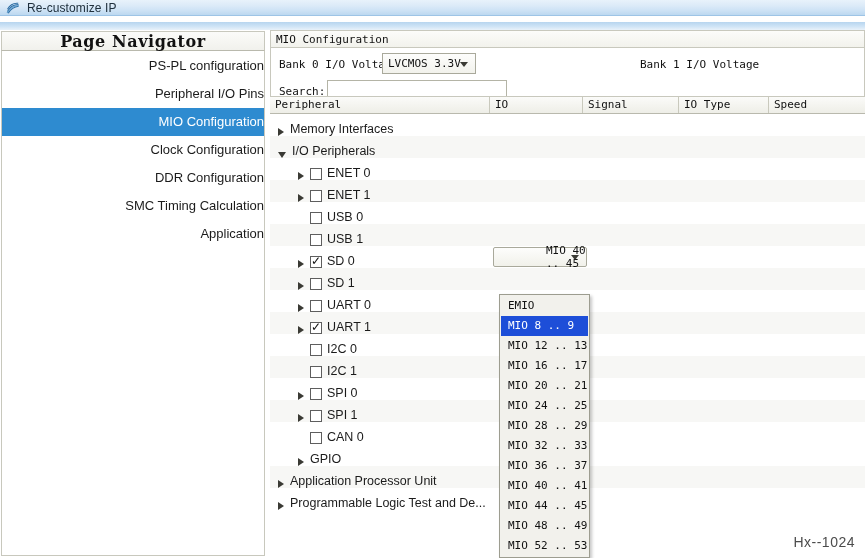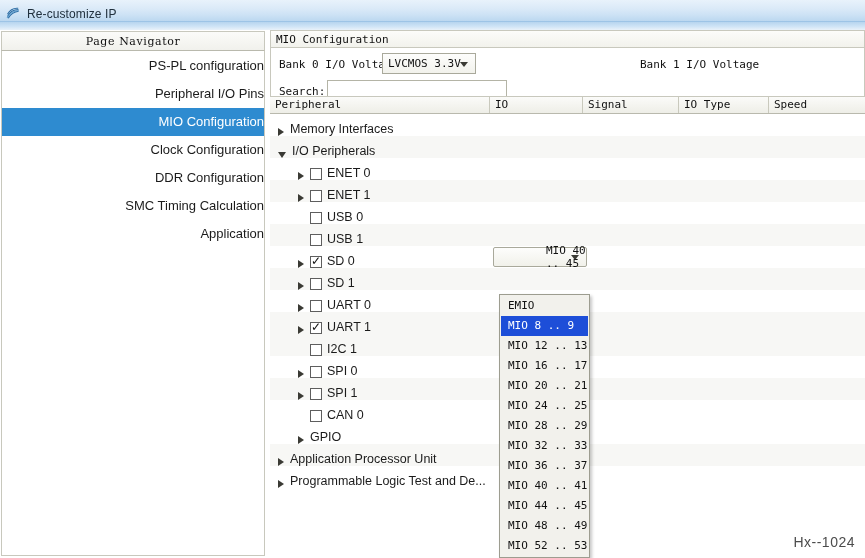--- a/index.html
+++ b/index.html
@@ -14,25 +14,25 @@
     font-family: "Liberation Sans", sans-serif;
     font-size: 12px;
     color: #1a1a1a;
     position: relative;
   }
 
   
   #titlebar {
     position: absolute;
     left: 0; top: 0;
-    width: 865px; height: 22px;
+    width: 865px; height: 16px;
     background: linear-gradient(to bottom, #e8f2fb 0%, #dbeaf8 40%, #cde2f5 70%, #bcd8f0 100%);
     border-bottom: 1px solid #9dc4e6;
     display: flex;
-    align-items: flex-end;
+    align-items: center;
     box-sizing: border-box;
   }
   #titlebar-icon {
     width: 16px; height: 16px;
     margin-left: 5px; margin-right: 6px;
     position: relative;
     flex: 0 0 auto;
   }
   #titlebar-icon svg { display: block; }
   #titlebar-title {
@@ -61,22 +61,22 @@
     background: linear-gradient(to bottom, #fbfbf9 0%, #f1f1ec 100%);
     border: 1px solid #c8c8bd;
     border-bottom: 1px solid #b9b9ad;
     display: flex;
     align-items: center;
     justify-content: center;
     box-sizing: border-box;
   }
   #nav-header-label {
     font-family: "DejaVu Serif", serif;
-    font-weight: normal;
-    font-size: 11px;
+    font-weight: bold;
+    font-size: 16px;
     color: #111111;
     letter-spacing: 0.6px;
   }
   #nav-list {
     margin: 0 1px;
     border-left: 1px solid #c8c8bd;
     border-right: 1px solid #c8c8bd;
     border-bottom: 1px solid #c8c8bd;
     height: 505px;
     box-sizing: border-box;
@@ -450,20 +450,25 @@
         <span class="cbox"></span>
         <span class="row-label">UART 0</span>
       </div>
 
       <div class="row alt" style="padding-left:28px">
         <span class="twisty right"></span>
         <span class="cbox checked"></span>
         <span class="row-label">UART 1</span>
       </div>
 
+      <div class="row plain" style="padding-left:28px">
+        <span class="twisty none"></span>
+        <span class="cbox"></span>
+        <span class="row-label">I2C 0</span>
+      </div>
 
       <div class="row alt" style="padding-left:28px">
         <span class="twisty none"></span>
         <span class="cbox"></span>
         <span class="row-label">I2C 1</span>
       </div>
 
       <div class="row plain" style="padding-left:28px">
         <span class="twisty right"></span>
         <span class="cbox"></span>

